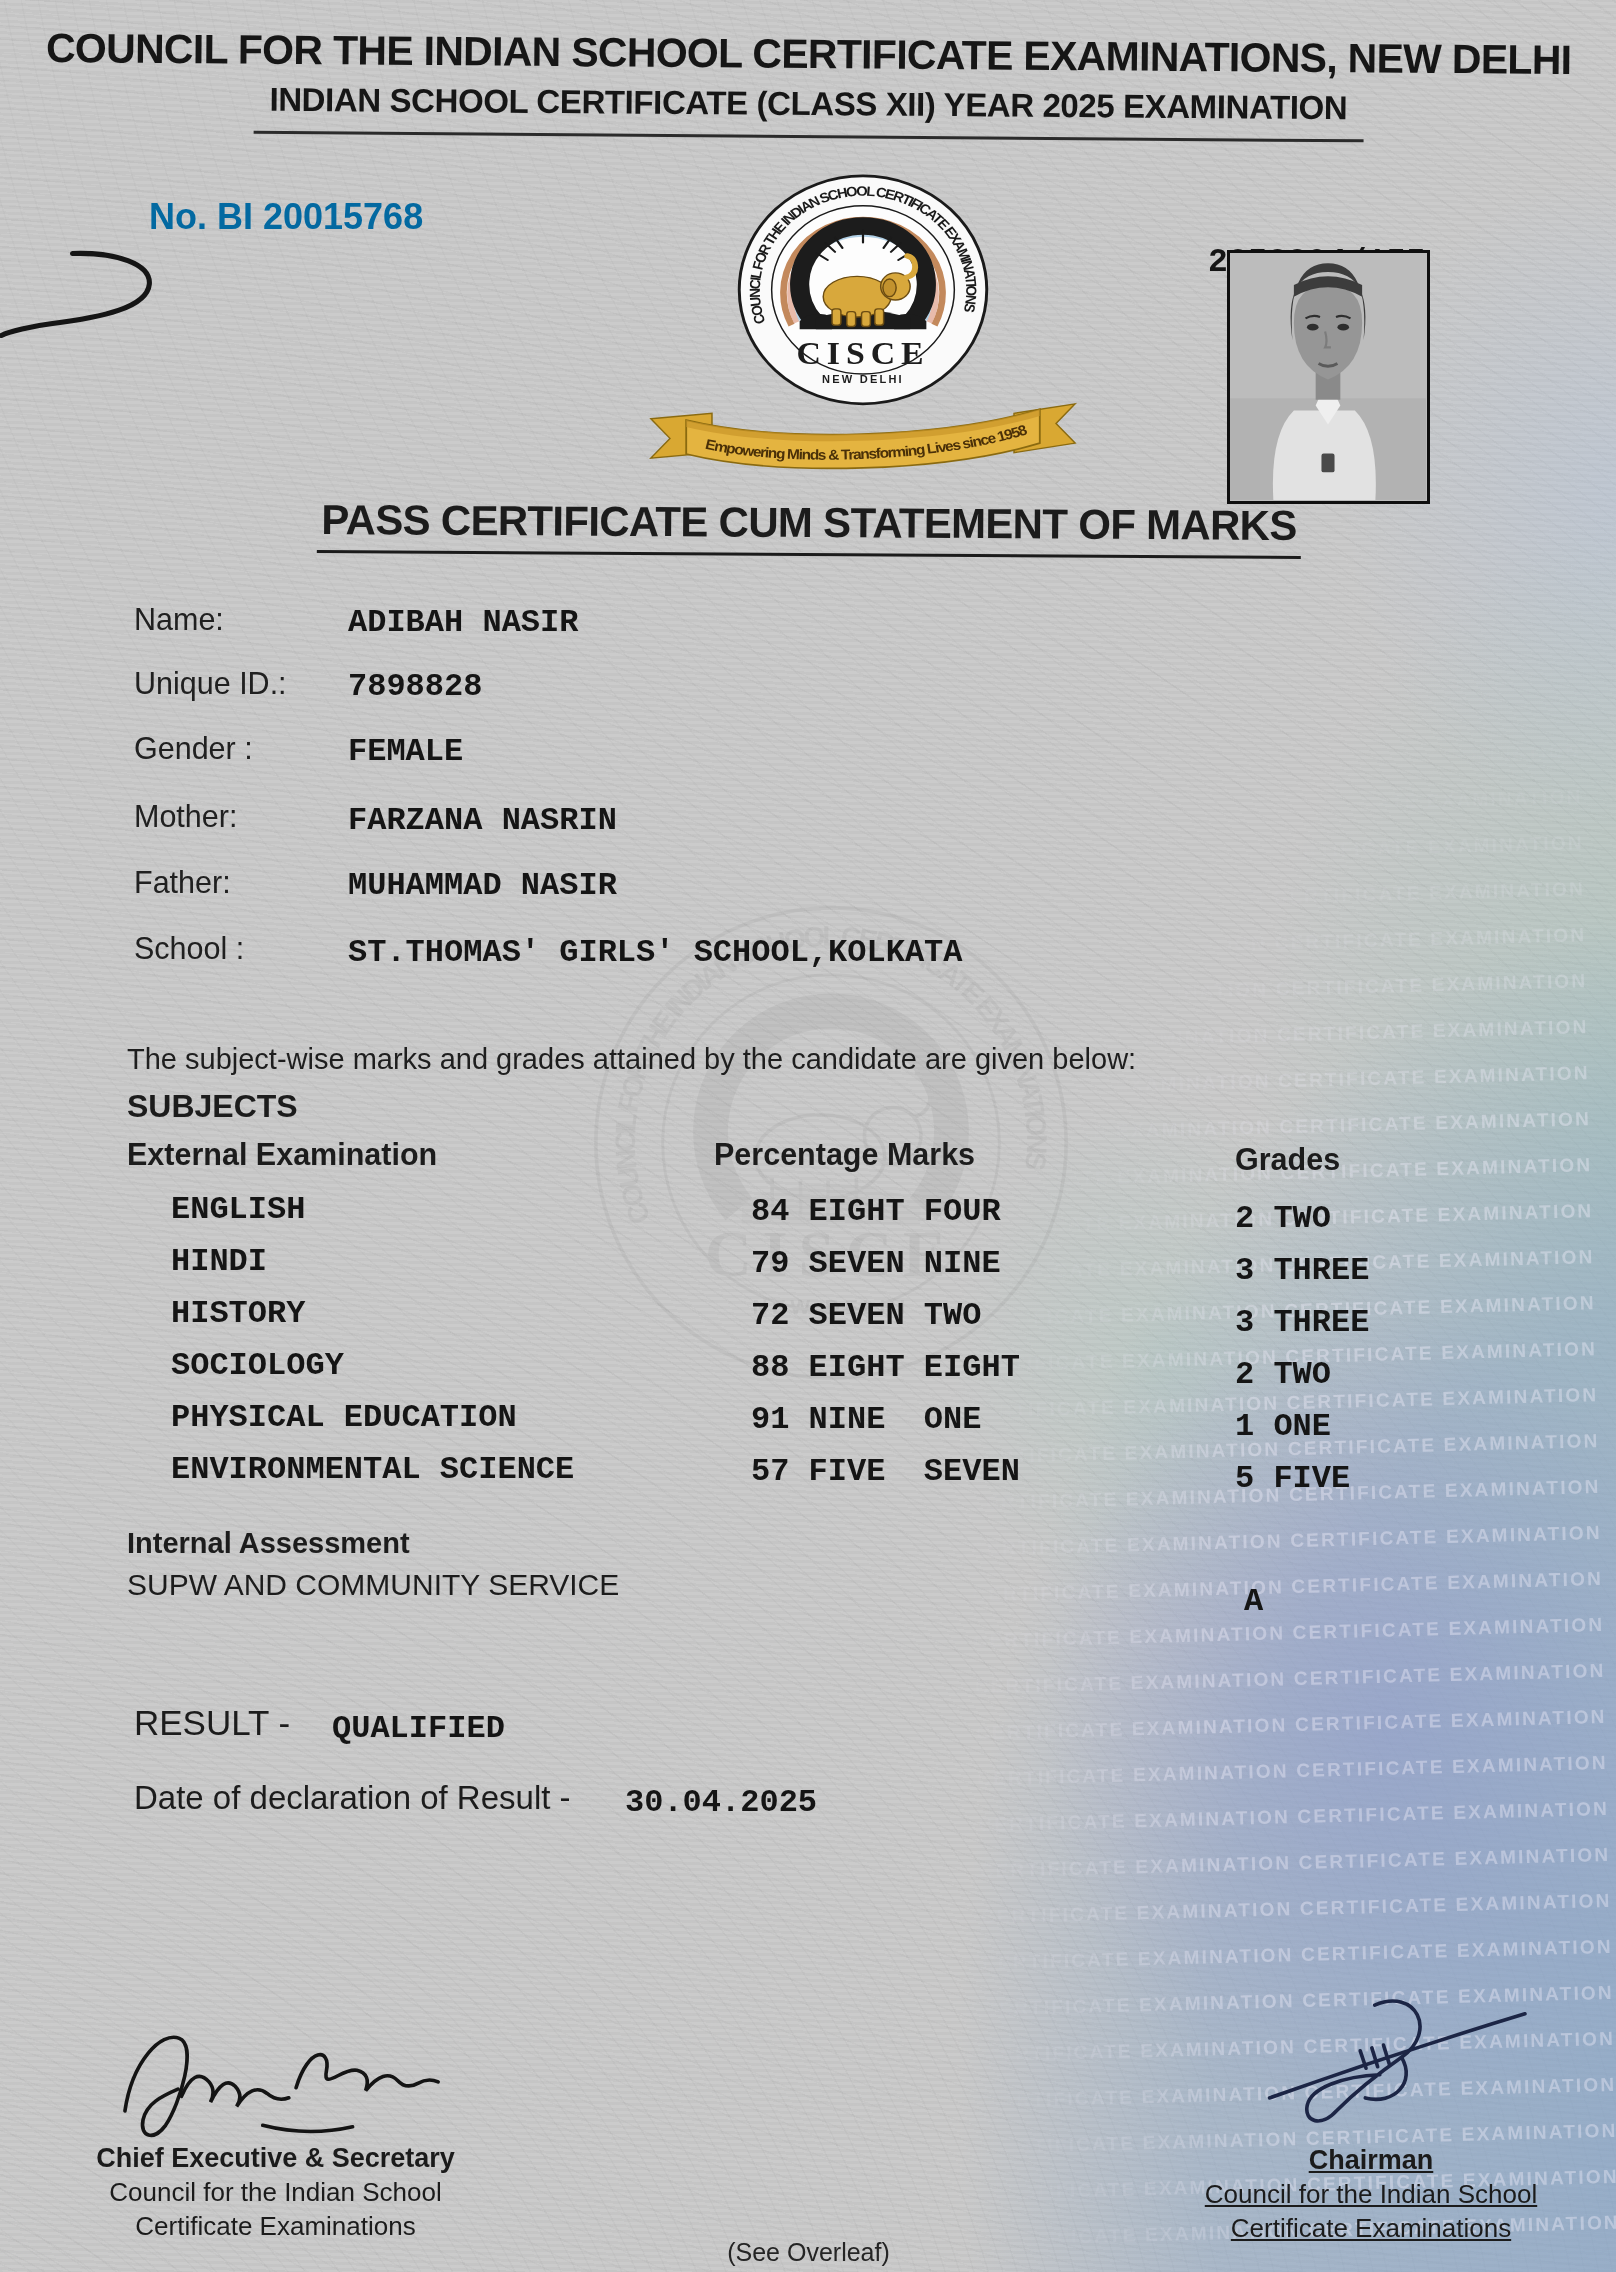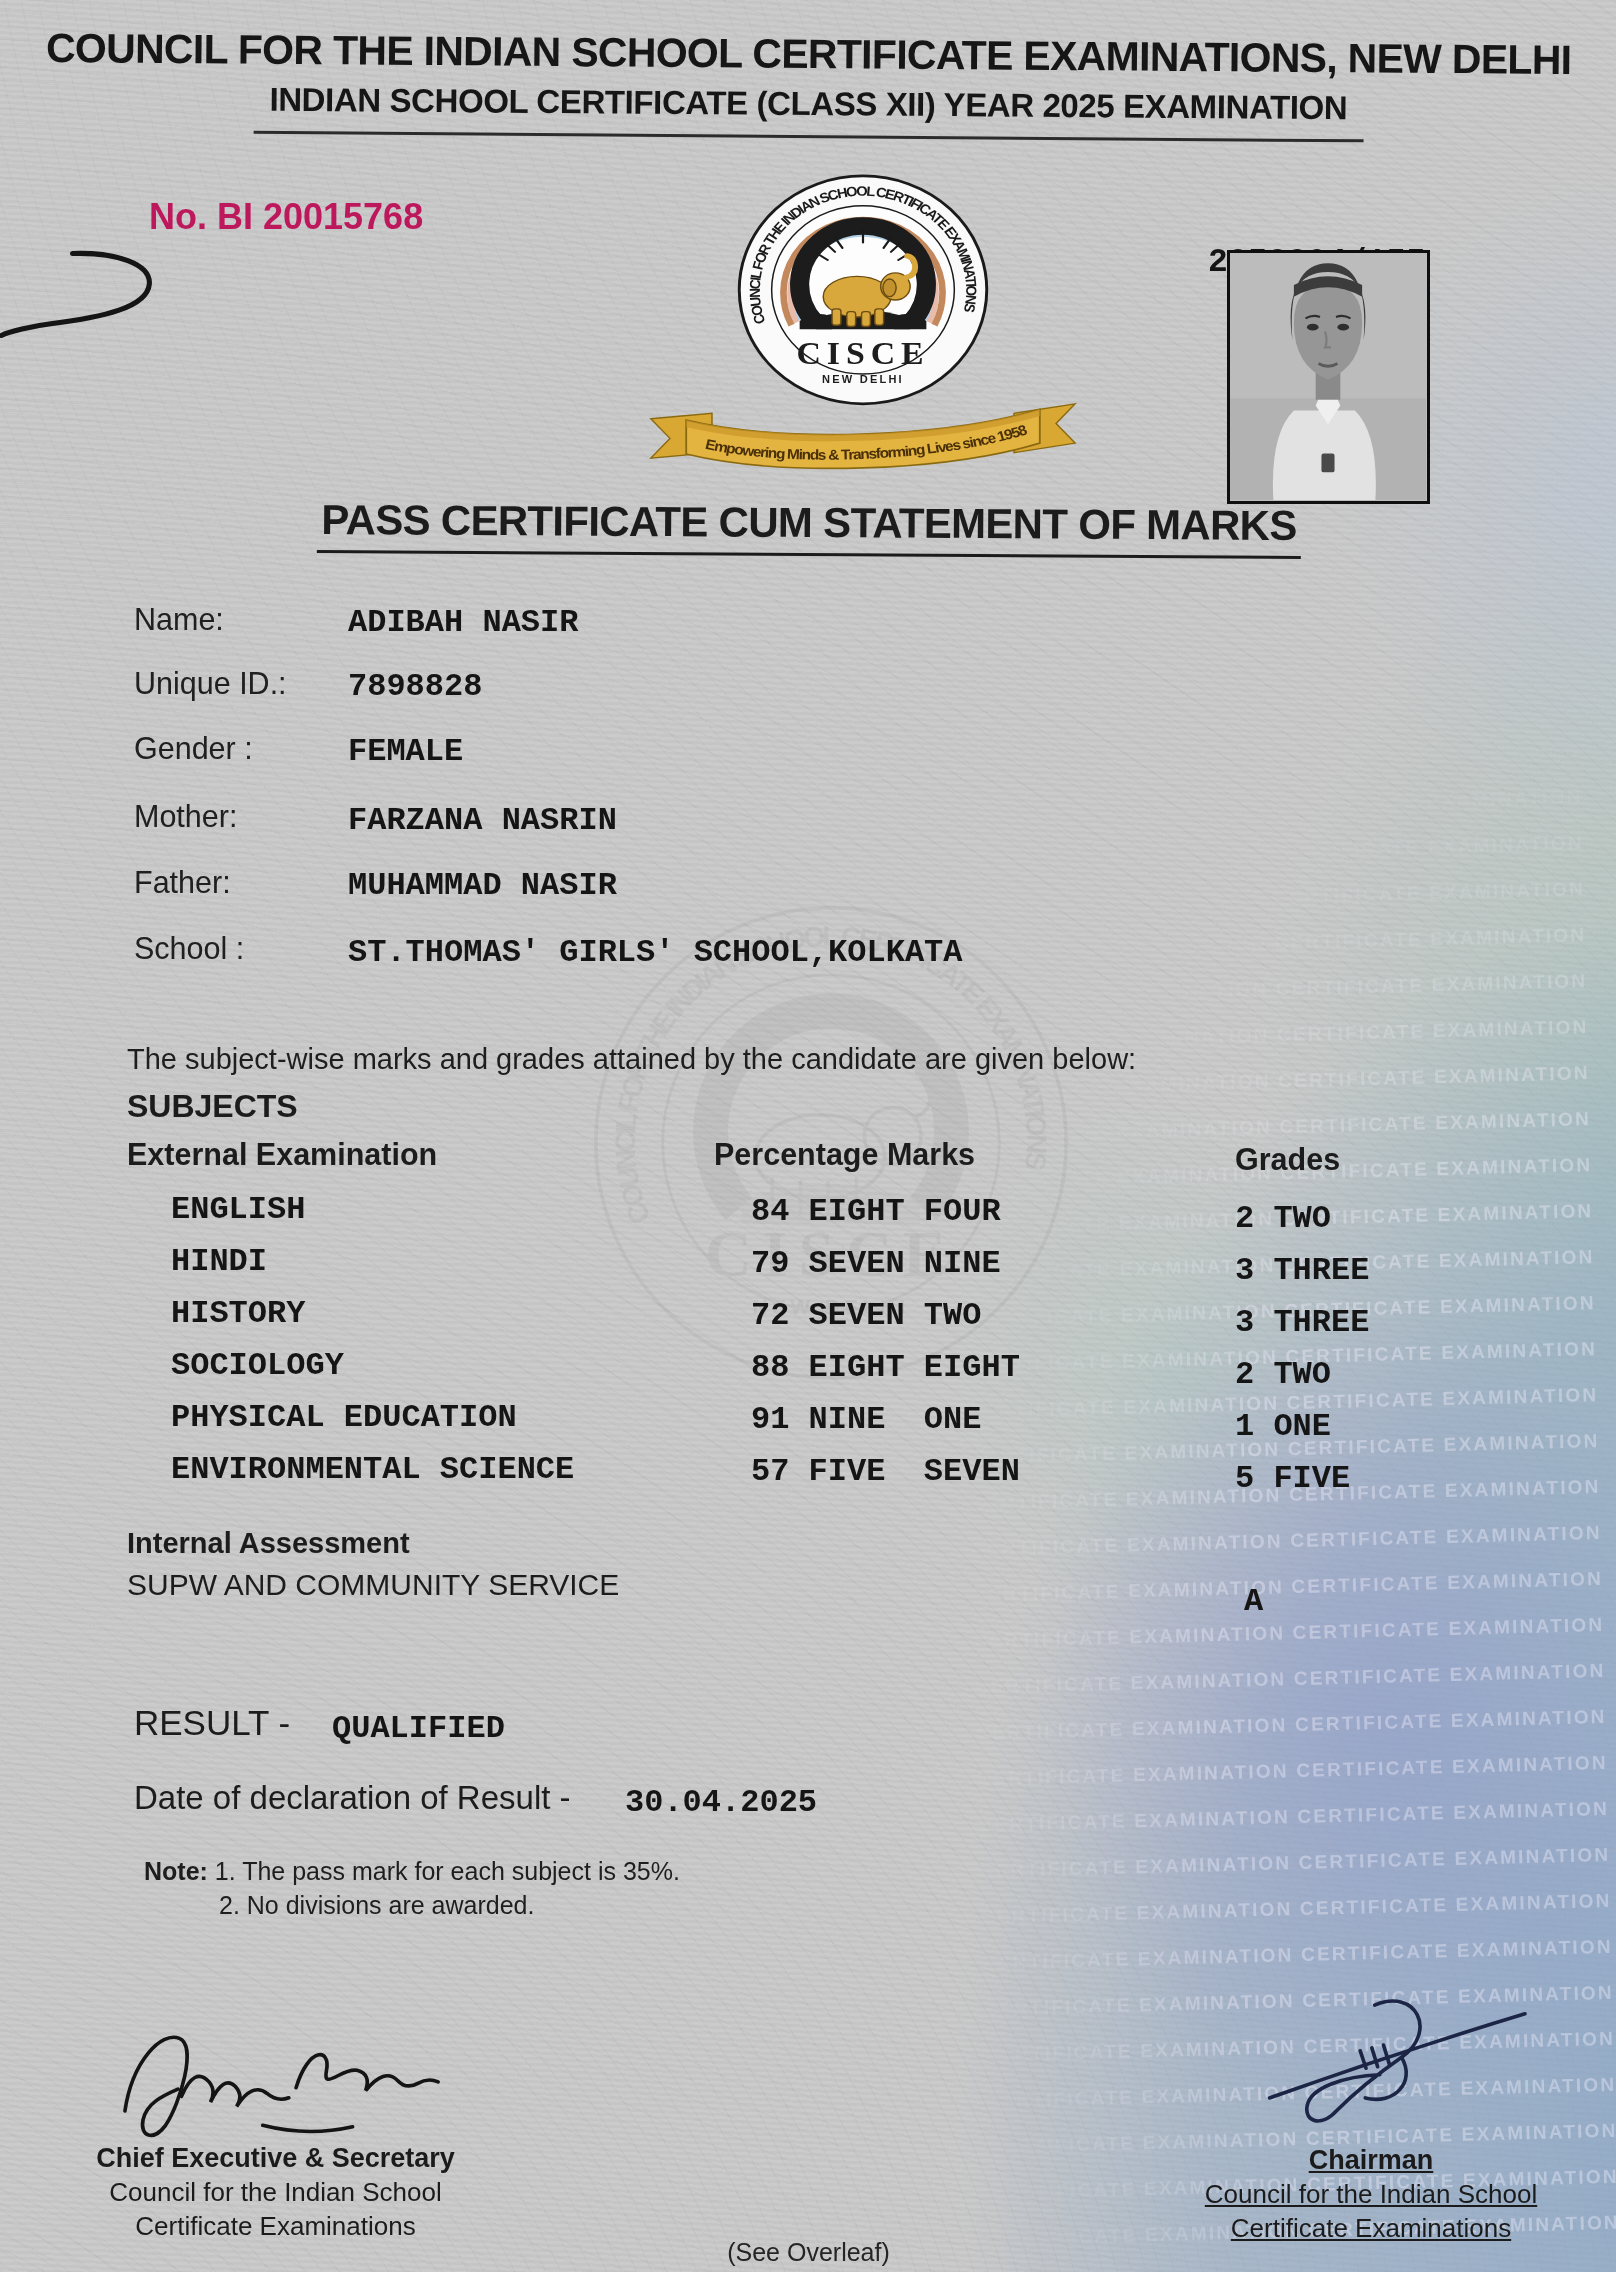--- a/index.html
+++ b/index.html
@@ -23,21 +23,21 @@
     color:rgba(240,238,250,0.40);transform:rotate(-1.5deg);
     -webkit-mask-image:radial-gradient(943px 1451px at 100% 75%, #000 45%, transparent 72%);
     mask-image:radial-gradient(943px 1451px at 100% 75%, #000 45%, transparent 72%);}
   .content{position:absolute;inset:0;z-index:2;}
   .abs{position:absolute;}
   .tw{font-family:"Liberation Mono","DejaVu Sans Mono",monospace;font-weight:bold;white-space:pre;color:#151515;}
   .header{position:absolute;left:0;right:0;top:30.5px;text-align:center;transform:rotate(0.45deg);}
   .h1{font-size:41px;font-weight:bold;letter-spacing:-0.7px;color:#161616;}
   .h2{font-size:33px;font-weight:bold;letter-spacing:-0.4px;margin-top:7.3px;color:#161616;}
   .hrule{width:1110px;height:3.6px;background:#2b2b2b;margin:11.6px auto 0 auto;}
-  .certno{left:149px;top:196px;font-size:36px;font-weight:bold;color:#be185d;}
+  .certno{left:149px;top:196px;font-size:36px;font-weight:bold;color:#0369a1;}
   .roll{left:1190px;top:178px;width:254px;text-align:center;font-size:33px;line-height:34px;}
   .photo{left:1227px;top:250px;width:203px;height:254px;border:3.6px solid #0f0f0f;box-sizing:border-box;background:#bdbdbd;}
   .title{left:50%;top:499px;transform:translateX(-50%) rotate(0.35deg);white-space:nowrap;
          font-size:42px;font-weight:bold;letter-spacing:-0.7px;border-bottom:3.6px solid #1b1b1b;padding:0 4.4px 5.8px 4.4px;}
   .f-label{position:absolute;left:134px;font-size:30.5px;color:#202020;}
   .f-value{position:absolute;left:348px;font-size:32px;}
   .intro{left:127px;top:1043px;font-size:29px;color:#1e1e1e;}
   .subjects-h{left:127px;top:1088px;font-size:32px;font-weight:bold;}
   .col-h{font-size:30.5px;font-weight:bold;}
   .row-sub{position:absolute;left:0;font-size:32px;margin-left:44px;}
@@ -224,24 +224,20 @@
 
     <div class="abs" style="left:127px;top:1527px;font-size:29px;font-weight:bold;">Internal Assessment</div>
     <div class="abs" style="left:127px;top:1568px;font-size:30px;">SUPW AND COMMUNITY SERVICE</div>
     <div class="abs tw" style="left:1244px;top:1583px;font-size:32px;">A</div>
 
     <div class="abs" style="left:134px;top:1703px;font-size:35px;">RESULT -</div>
     <div class="abs tw" style="left:332px;top:1710px;font-size:32px;">QUALIFIED</div>
     <div class="abs" style="left:134px;top:1779px;font-size:33px;">Date of declaration of Result -</div>
     <div class="abs tw" style="left:625px;top:1784px;font-size:32px;">30.04.2025</div>
 
-    <div class="abs notes">
-      <div><b>Note:</b> <span>1. The pass mark for each subject is 35%.</span></div>
-      <div style="margin-left:75px;">2. No divisions are awarded.</div>
-    </div>
 
     <svg class="abs" style="left:109px;top:2018px;" width="348" height="127" viewBox="0 0 480 175">
       <g fill="none" stroke="#141414" stroke-width="5" stroke-linecap="round">
         <path d="M22,128 C32,60 72,18 97,28 C122,38 98,118 78,148 C62,170 42,164 47,140 C52,118 72,108 95,98"></path>
         <path d="M100,108 q18,-42 38,-20 q10,12 2,28 q18,-38 34,-22 q12,13 2,28 q22,-34 42,-18 q14,12 30,6"></path>
         <path d="M258,96 C276,38 306,42 300,72 C294,102 322,68 342,72 q20,5 12,28 q26,-32 44,-14 q12,13 28,4 q14,-8 28,-2"></path>
         <path d="M212,148 q62,16 124,2"></path>
       </g>
     </svg>
     <div class="abs sigblock" style="left:87px;top:2141px;width:377px;">

